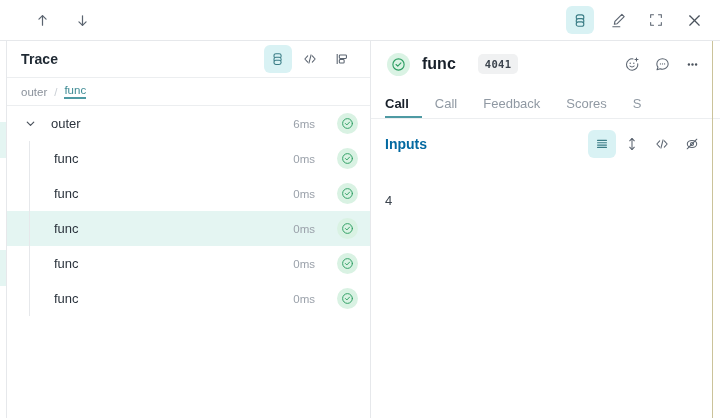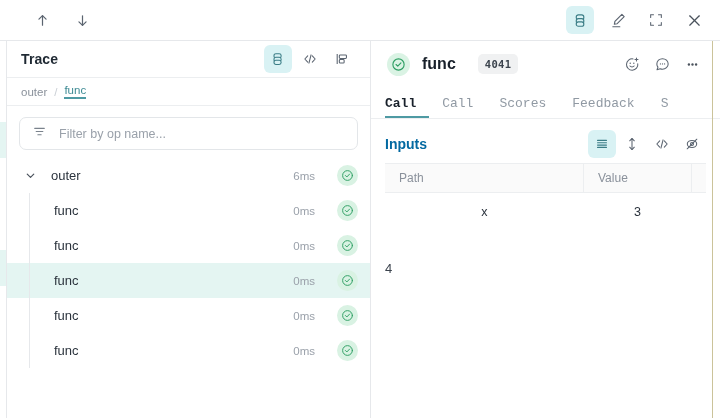--- a/index.html
+++ b/index.html
@@ -256,21 +256,20 @@
     border-bottom: 1px solid #eceef0;
     box-sizing: border-box;
     overflow: hidden;
   }
   .tab {
     font-size: 13px;
     color: #9099a3;
     padding: 0 13px 7px 13px;
     cursor: pointer;
     white-space: nowrap;
-    font-family: Liberation Mono, monospace;
   }
   .tab:first-child { padding-left: 0; }
   .tab.active {
     color: #18202a;
     font-weight: bold;
     border-bottom: 2px solid #4e9aa3;
     padding-bottom: 5px;
   }
 
   .section {
@@ -433,32 +432,20 @@
           </div>
         </div>
       </div>
 
       <div class="breadcrumb">
         <span class="crumb">outer</span>
         <span class="crumb-sep">/</span>
         <span class="crumb current">func</span>
       </div>
 
-      <div class="filter-wrap">
-        <div class="filter-box">
-          <span>
-            <svg width="15" height="15" viewBox="0 0 18 18" fill="none" stroke="#7a828c" stroke-width="1.3" stroke-linecap="round">
-              <path d="M3.2 5.2 L14.8 5.2"></path>
-              <path d="M5 9 L13 9"></path>
-              <path d="M7 12.8 L11 12.8"></path>
-            </svg>
-          </span>
-          <input type="text" placeholder="Filter by op name..." style="">
-        </div>
-      </div>
 
       <div class="tree">
 
         <div class="tree-row">
           <span class="chev">
             <svg width="13" height="13" viewBox="0 0 16 16" fill="none" stroke="#4a525c" stroke-width="1.5" stroke-linecap="round" stroke-linejoin="round">
               <path d="M4 6.3 L8 10.3 L12 6.3"></path>
             </svg>
           </span>
           <span class="label">outer</span>
@@ -570,22 +557,22 @@
                 <circle cx="9" cy="9" r="1.25"></circle>
                 <circle cx="12.8" cy="9" r="1.25"></circle>
             </svg>
           </div>
         </div>
       </div>
 
       <div class="tabs">
         <div class="tab active">Call</div>
         <div class="tab">Call</div>
+        <div class="tab">Feedback</div>
         <div class="tab">Scores</div>
-        <div class="tab">Feedback</div>
         <div class="tab">S</div>
       </div>
 
       <div class="section">
         <div class="section-head">
           <span class="section-title">Inputs</span>
           <div class="section-icons">
             <div class="icon-btn active" title="list view">
               <svg width="16" height="16" viewBox="0 0 18 18" fill="none" stroke="#3b7d86" stroke-width="1.3" stroke-linecap="round">
                 <path d="M4 5 L14 5"></path>
@@ -611,36 +598,20 @@
             <div class="icon-btn" title="hide">
               <svg width="16" height="16" viewBox="0 0 18 18" fill="none" stroke="#5b6470" stroke-width="1.2" stroke-linecap="round">
                 <ellipse cx="9" cy="9" rx="5.3" ry="3.9"></ellipse>
                 <circle cx="9" cy="9" r="1.7"></circle>
                 <path d="M3.6 14.4 L14.4 3.6"></path>
               </svg>
             </div>
           </div>
         </div>
 
-        <table class="kv-table">
-          <thead>
-            <tr>
-              <th>Path</th>
-              <th class="col-value" style="width:93px;">Value</th>
-              <th class="col-pad"></th>
-            </tr>
-          </thead>
-          <tbody>
-            <tr>
-              <td class="cell-path">x</td>
-              <td class="cell-value">3</td>
-              <td></td>
-            </tr>
-          </tbody>
-        </table>
       </div>
 
       <div class="output-block">
         <div class="output-value">4</div>
       </div>
 
       <div class="right-edge"></div>
     </div>
 
   </div>

